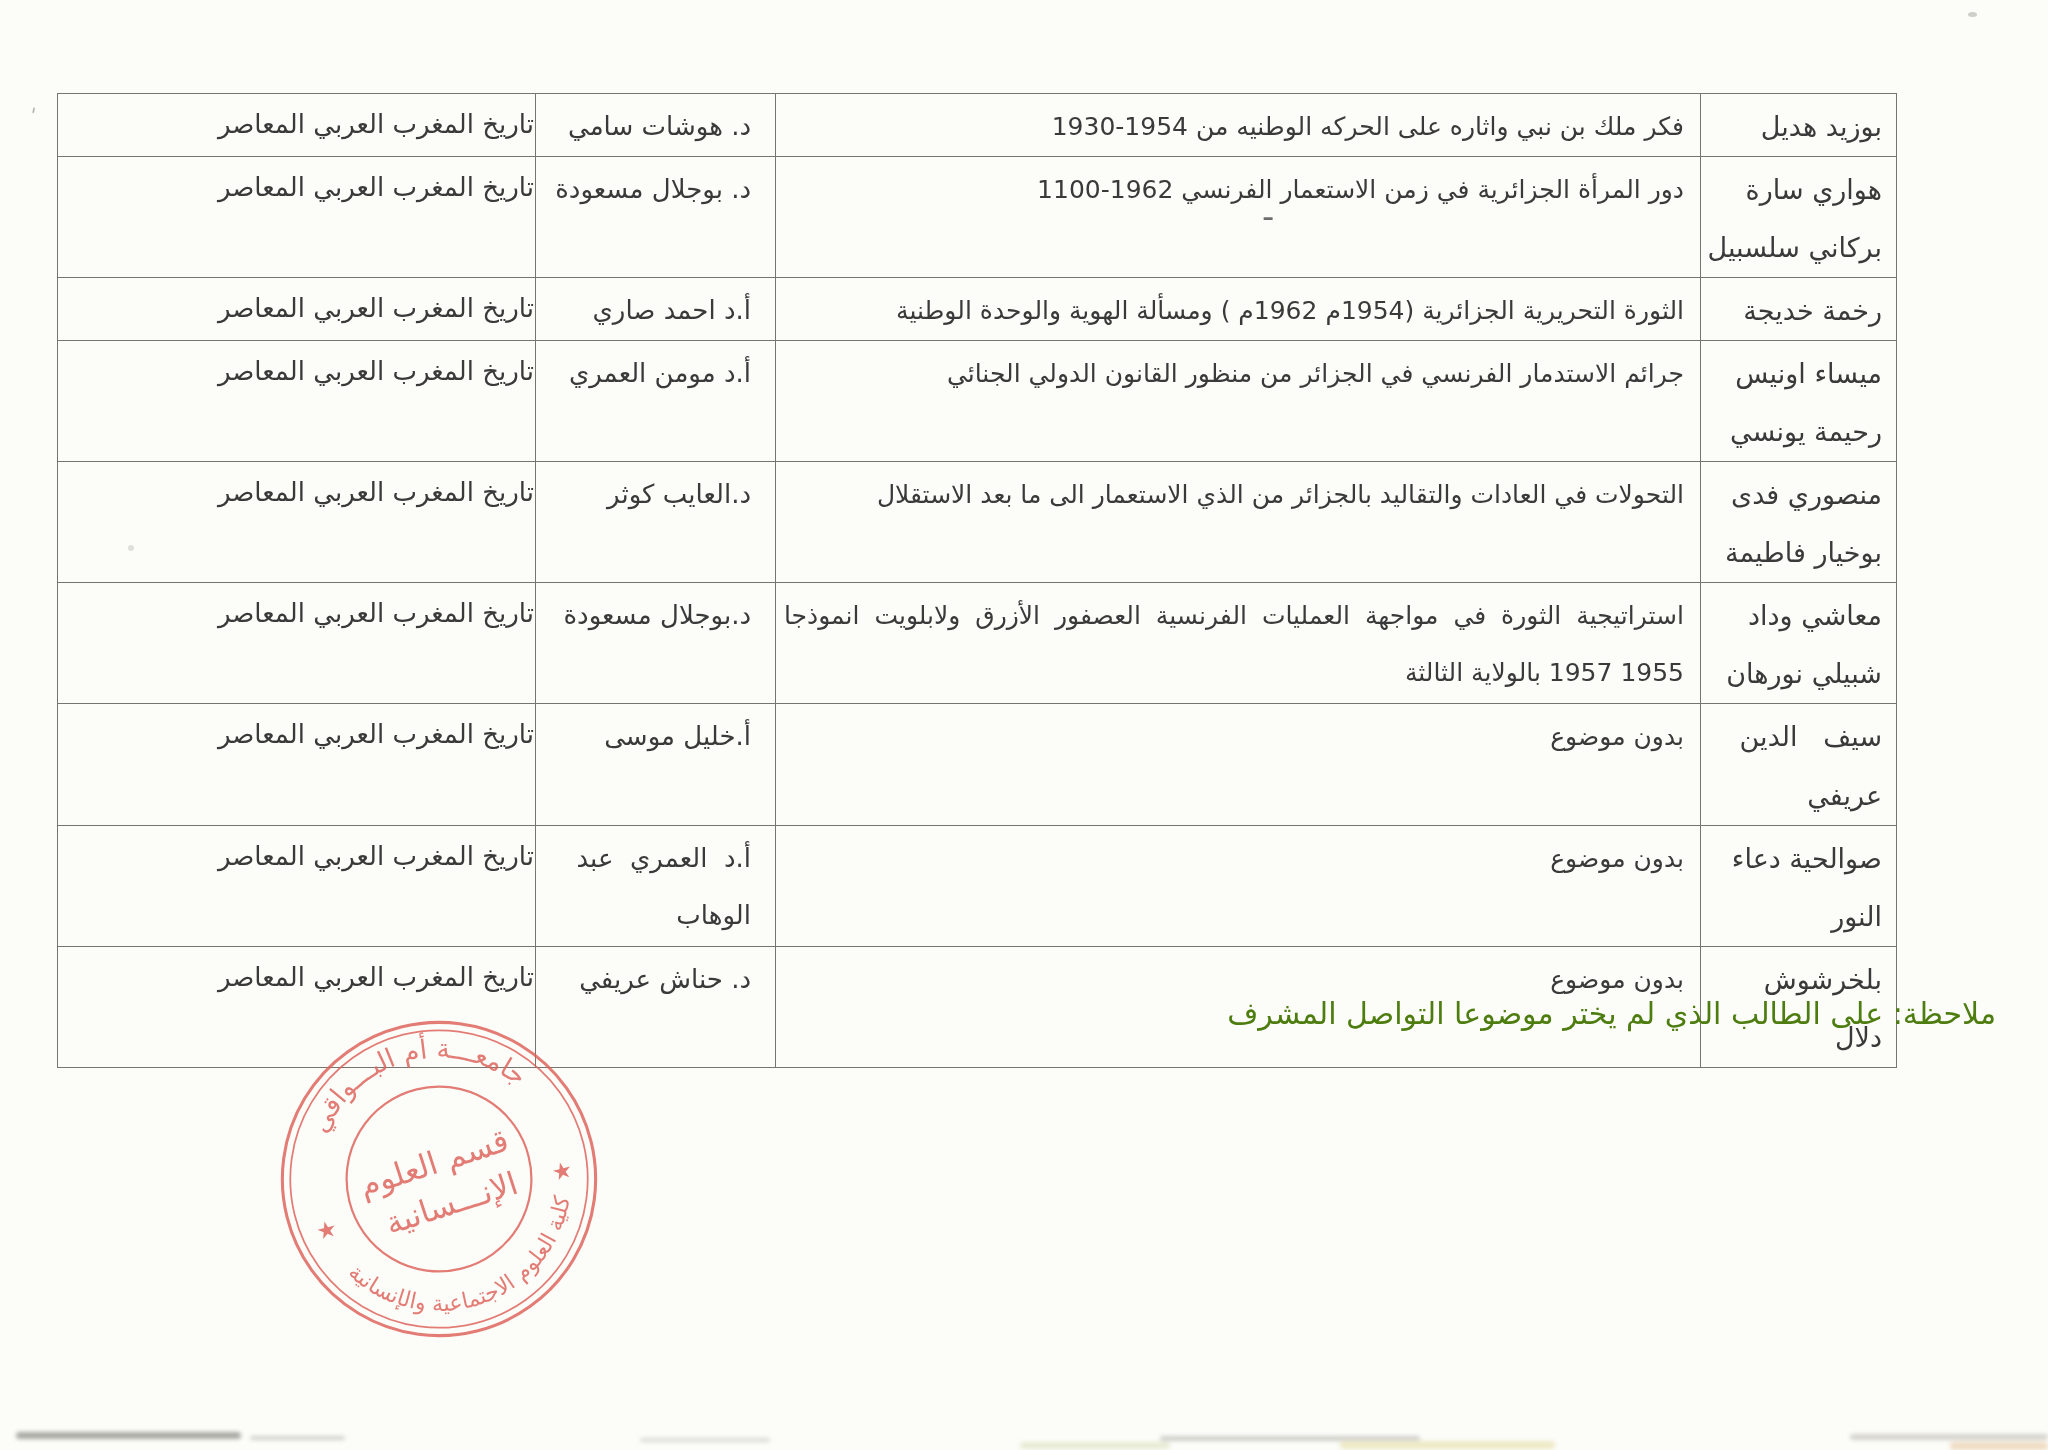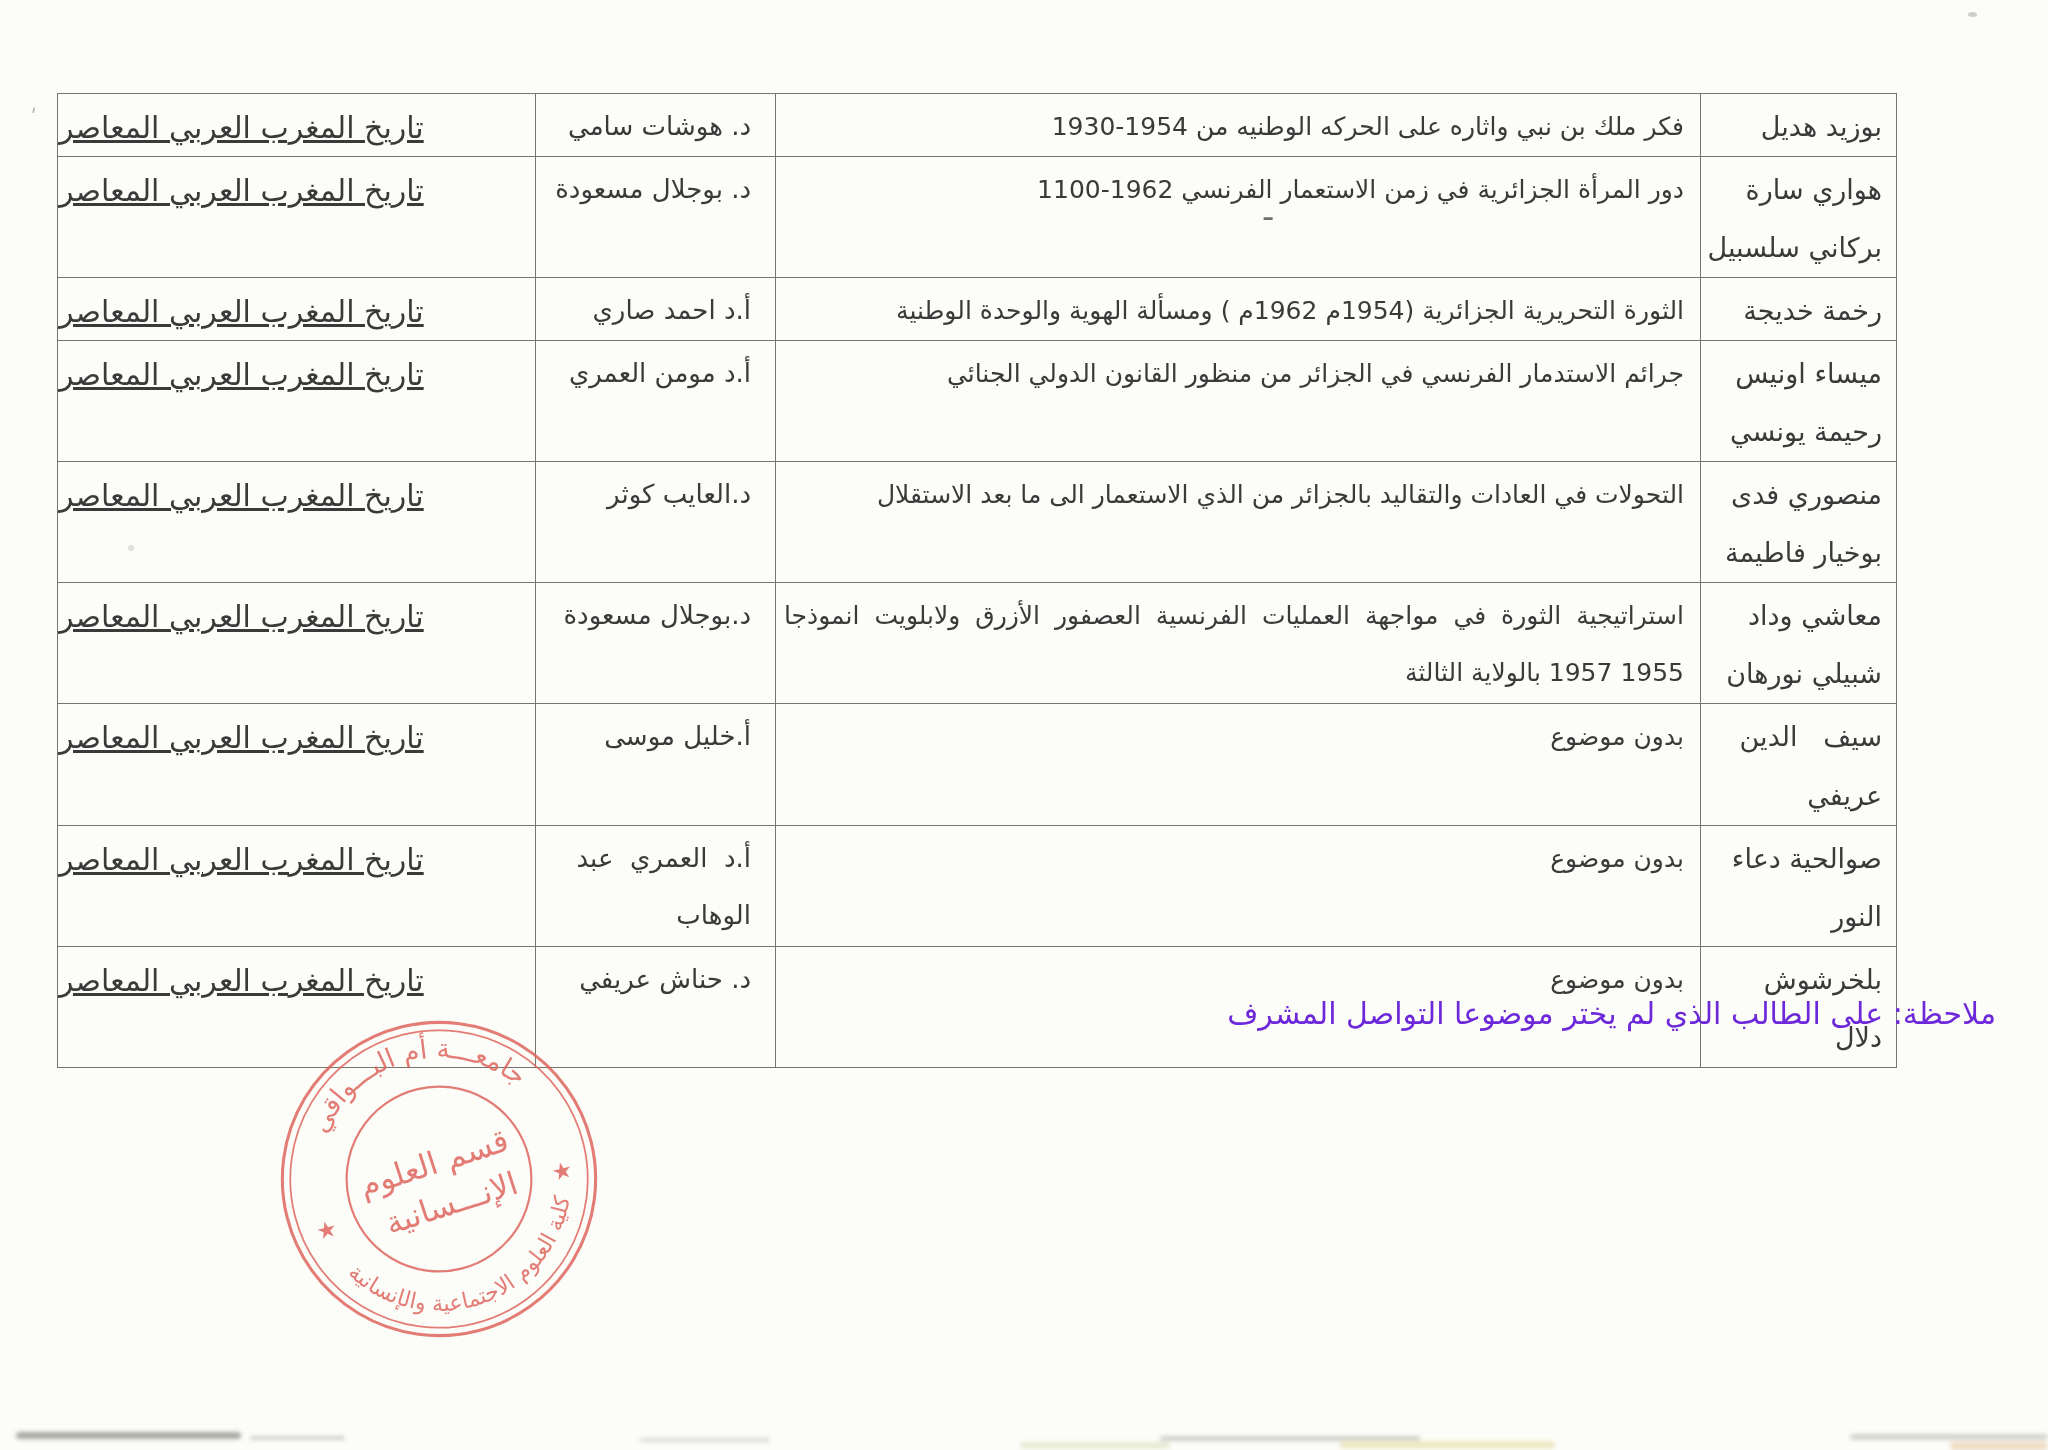--- a/index.html
+++ b/index.html
@@ -38,27 +38,27 @@
     font-size:25px;line-height:2.25;
     text-align:right;padding:5px 16px 0 8px;
   }
   td.topic.justify{text-align:justify;}
   td.sup{
     font-size:26px;line-height:2.2;
     text-align:right;padding:4px 24px 0 4px;
     white-space:pre-line;
   }
   td.spec{
-    font-size:30px;line-height:1.6;
-    text-align:left;padding-top:10px;text-decoration:underline;
+    font-size:26px;line-height:1.6;
+    text-align:right;padding-top:10px;
   }
   
   .note{
     position:absolute;top:996px;right:52px;
-    font-size:30px;color:#6d28d9;direction:rtl;
+    font-size:30px;color:#4d7c0f;direction:rtl;
     letter-spacing:0.2px;
   }
   
   .stray-dash{
     position:absolute;left:1262px;top:196px;
     font-size:34px;color:#4a4a4a;opacity:.8;
   }
   .tick-mark{
     position:absolute;left:30px;top:103px;
     font-size:20px;color:#7a7a74;opacity:.55;transform:rotate(12deg);

